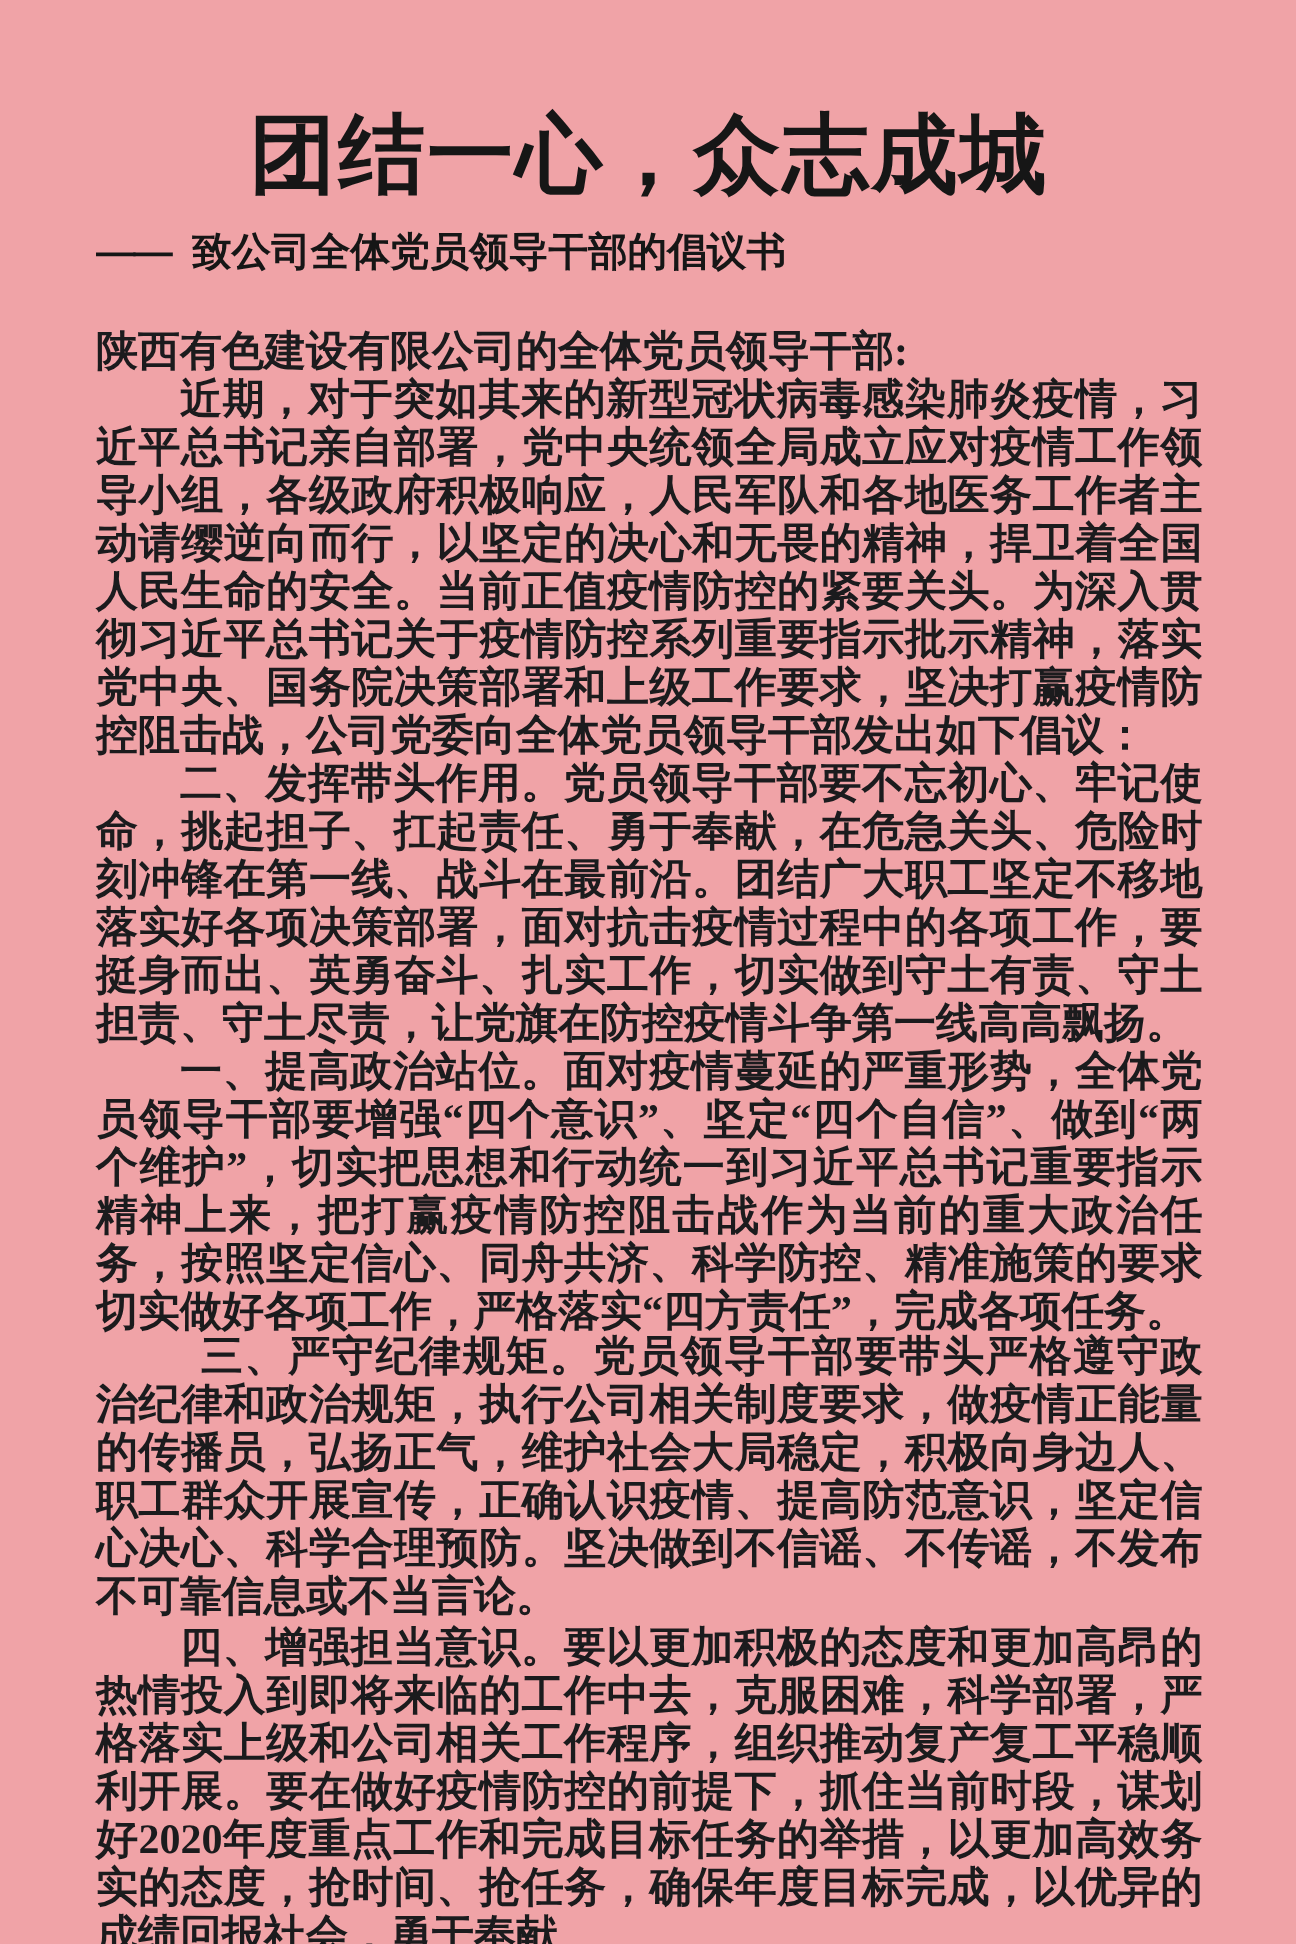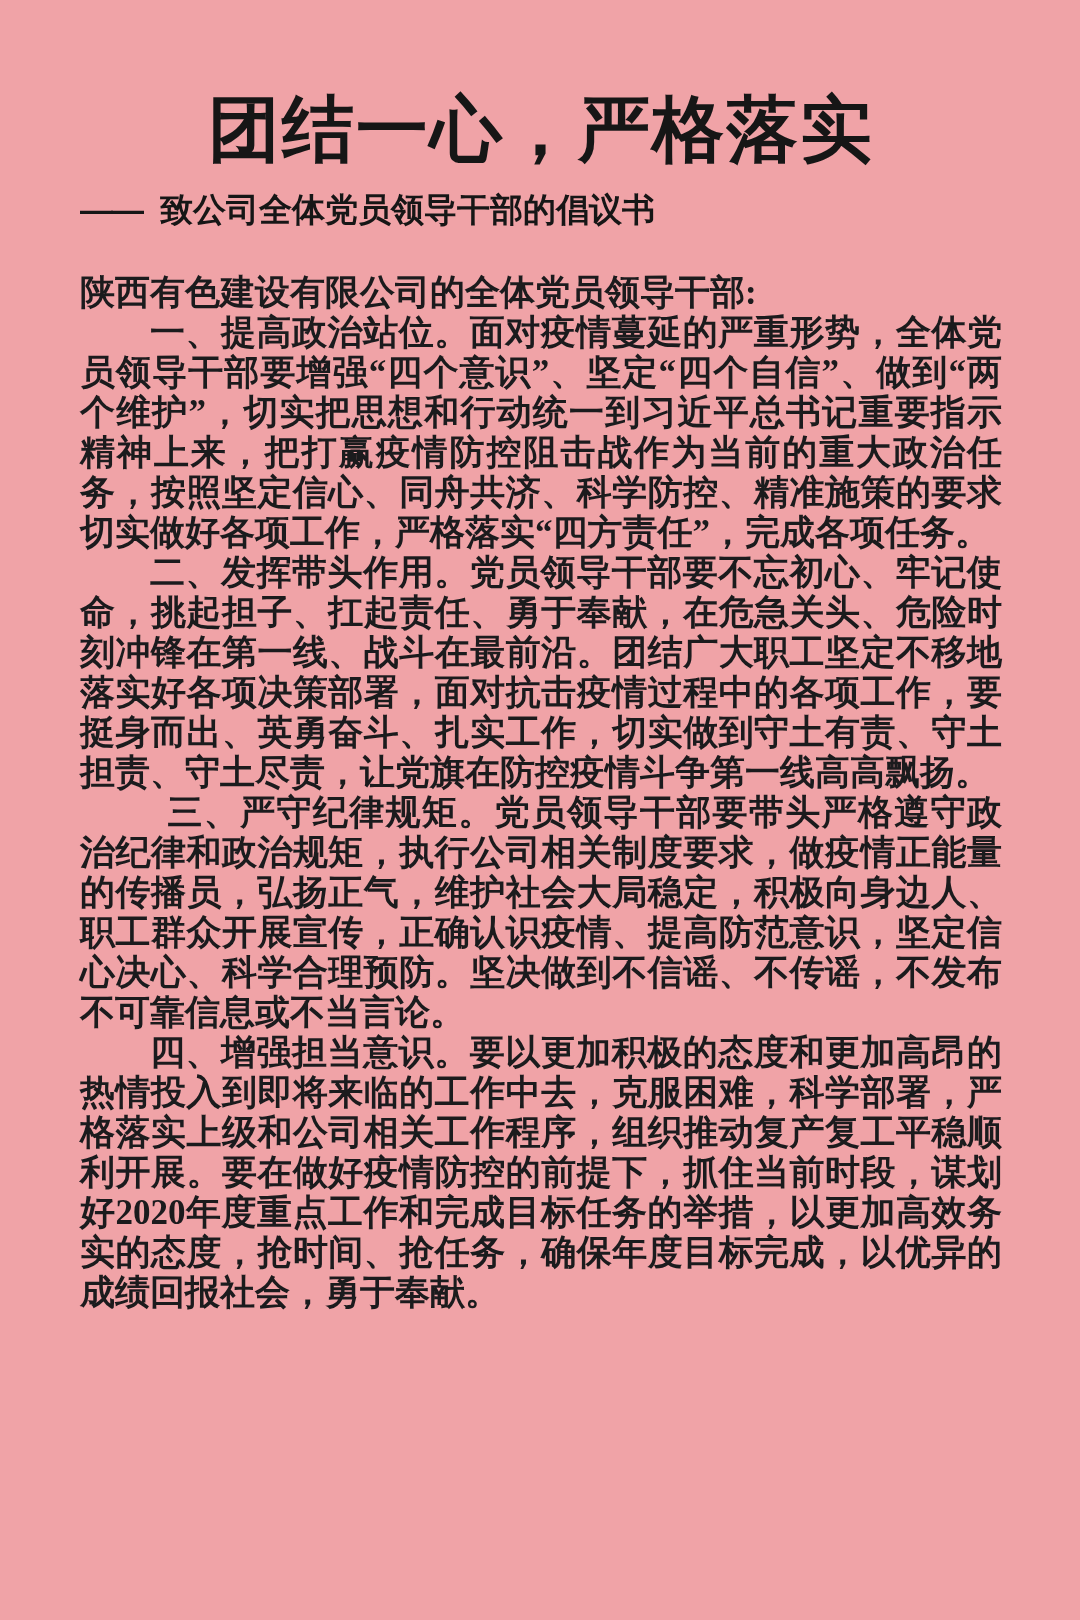--- a/index.html
+++ b/index.html
@@ -55,44 +55,46 @@
     margin: 0;
   }
   .salutation {
     text-indent: 0;
   }
   .para {
     text-indent: 2em;
   }
   .para-wide-indent {
     text-indent: 2.5em;
+    font-family: Liberation Mono, monospace;
   }
   .closing {
     margin-top: 16px !important;
   }
 </style>
 </head>
 <body>
 
 <div class="page">
   <div class="inner">
 
-    <div class="title">团结一心，严格落实</div>
+    <div class="title">团结一心，众志成城</div>
 
     <div class="subtitle">
       <span class="dash">——</span><span>致公司全体党员领导干部的倡议书</span>
     </div>
 
     <div class="letter">
       <p class="salutation">陕西有色建设有限公司的全体党员领导干部:</p>
 
+      <p class="para">近期，对于突如其来的新型冠状病毒感染肺炎疫情，习近平总书记亲自部署，党中央统领全局成立应对疫情工作领导小组，各级政府积极响应，人民军队和各地医务工作者主动请缨逆向而行，以坚定的决心和无畏的精神，捍卫着全国人民生命的安全。当前正值疫情防控的紧要关头。为深入贯彻习近平总书记关于疫情防控系列重要指示批示精神，落实党中央、国务院决策部署和上级工作要求，坚决打赢疫情防控阻击战，公司党委向全体党员领导干部发出如下倡议：</p>
+
+      <p class="para">二、发挥带头作用。党员领导干部要不忘初心、牢记使命，挑起担子、扛起责任、勇于奉献，在危急关头、危险时刻冲锋在第一线、战斗在最前沿。团结广大职工坚定不移地落实好各项决策部署，面对抗击疫情过程中的各项工作，要挺身而出、英勇奋斗、扎实工作，切实做到守土有责、守土担责、守土尽责，让党旗在防控疫情斗争第一线高高飘扬。</p>
 
       <p class="para">一、提高政治站位。面对疫情蔓延的严重形势，全体党员领导干部要增强“四个意识”、坚定“四个自信”、做到“两个维护”，切实把思想和行动统一到习近平总书记重要指示精神上来，把打赢疫情防控阻击战作为当前的重大政治任务，按照坚定信心、同舟共济、科学防控、精准施策的要求切实做好各项工作，严格落实“四方责任”，完成各项任务。</p>
-
-      <p class="para">二、发挥带头作用。党员领导干部要不忘初心、牢记使命，挑起担子、扛起责任、勇于奉献，在危急关头、危险时刻冲锋在第一线、战斗在最前沿。团结广大职工坚定不移地落实好各项决策部署，面对抗击疫情过程中的各项工作，要挺身而出、英勇奋斗、扎实工作，切实做到守土有责、守土担责、守土尽责，让党旗在防控疫情斗争第一线高高飘扬。</p>
 
       <p class="para para-wide-indent">三、严守纪律规矩。党员领导干部要带头严格遵守政治纪律和政治规矩，执行公司相关制度要求，做疫情正能量的传播员，弘扬正气，维护社会大局稳定，积极向身边人、职工群众开展宣传，正确认识疫情、提高防范意识，坚定信心决心、科学合理预防。坚决做到不信谣、不传谣，不发布不可靠信息或不当言论。</p>
 
       <p class="para">四、增强担当意识。要以更加积极的态度和更加高昂的热情投入到即将来临的工作中去，克服困难，科学部署，严格落实上级和公司相关工作程序，组织推动复产复工平稳顺利开展。要在做好疫情防控的前提下，抓住当前时段，谋划好2020年度重点工作和完成目标任务的举措，以更加高效务实的态度，抢时间、抢任务，确保年度目标完成，以优异的成绩回报社会，勇于奉献。</p>
 
 
     </div>
 
   </div>
 </div>

